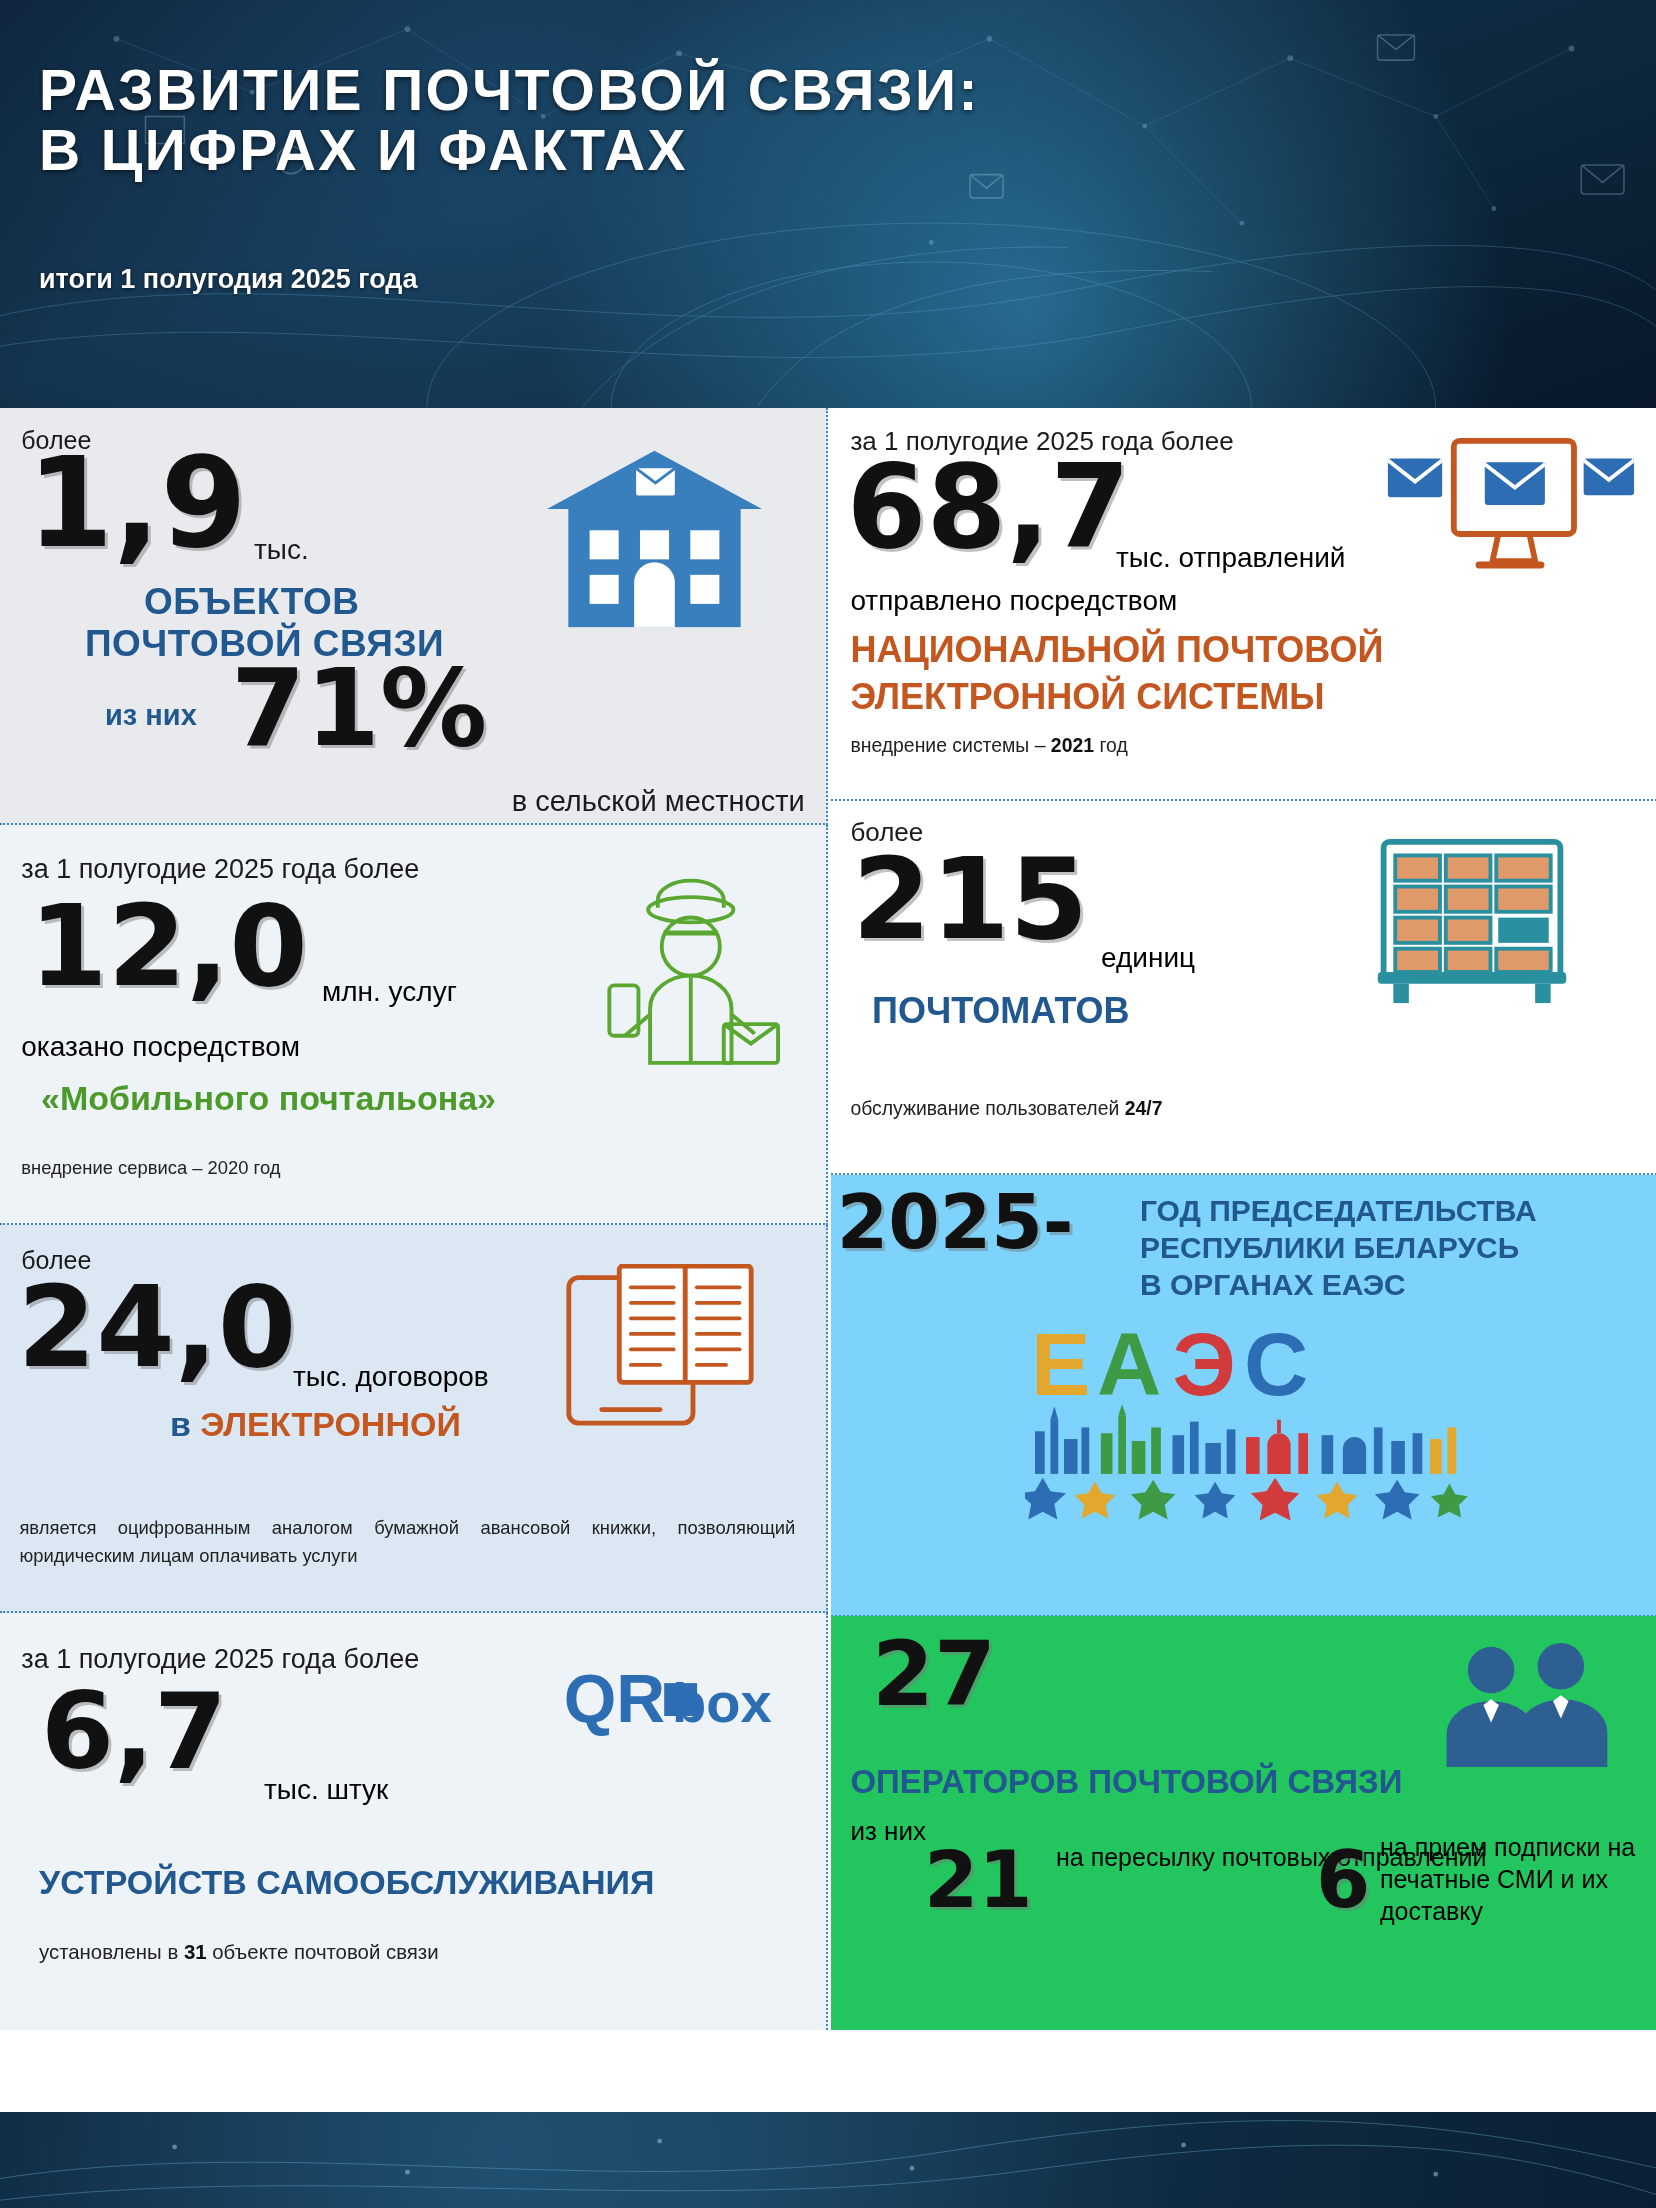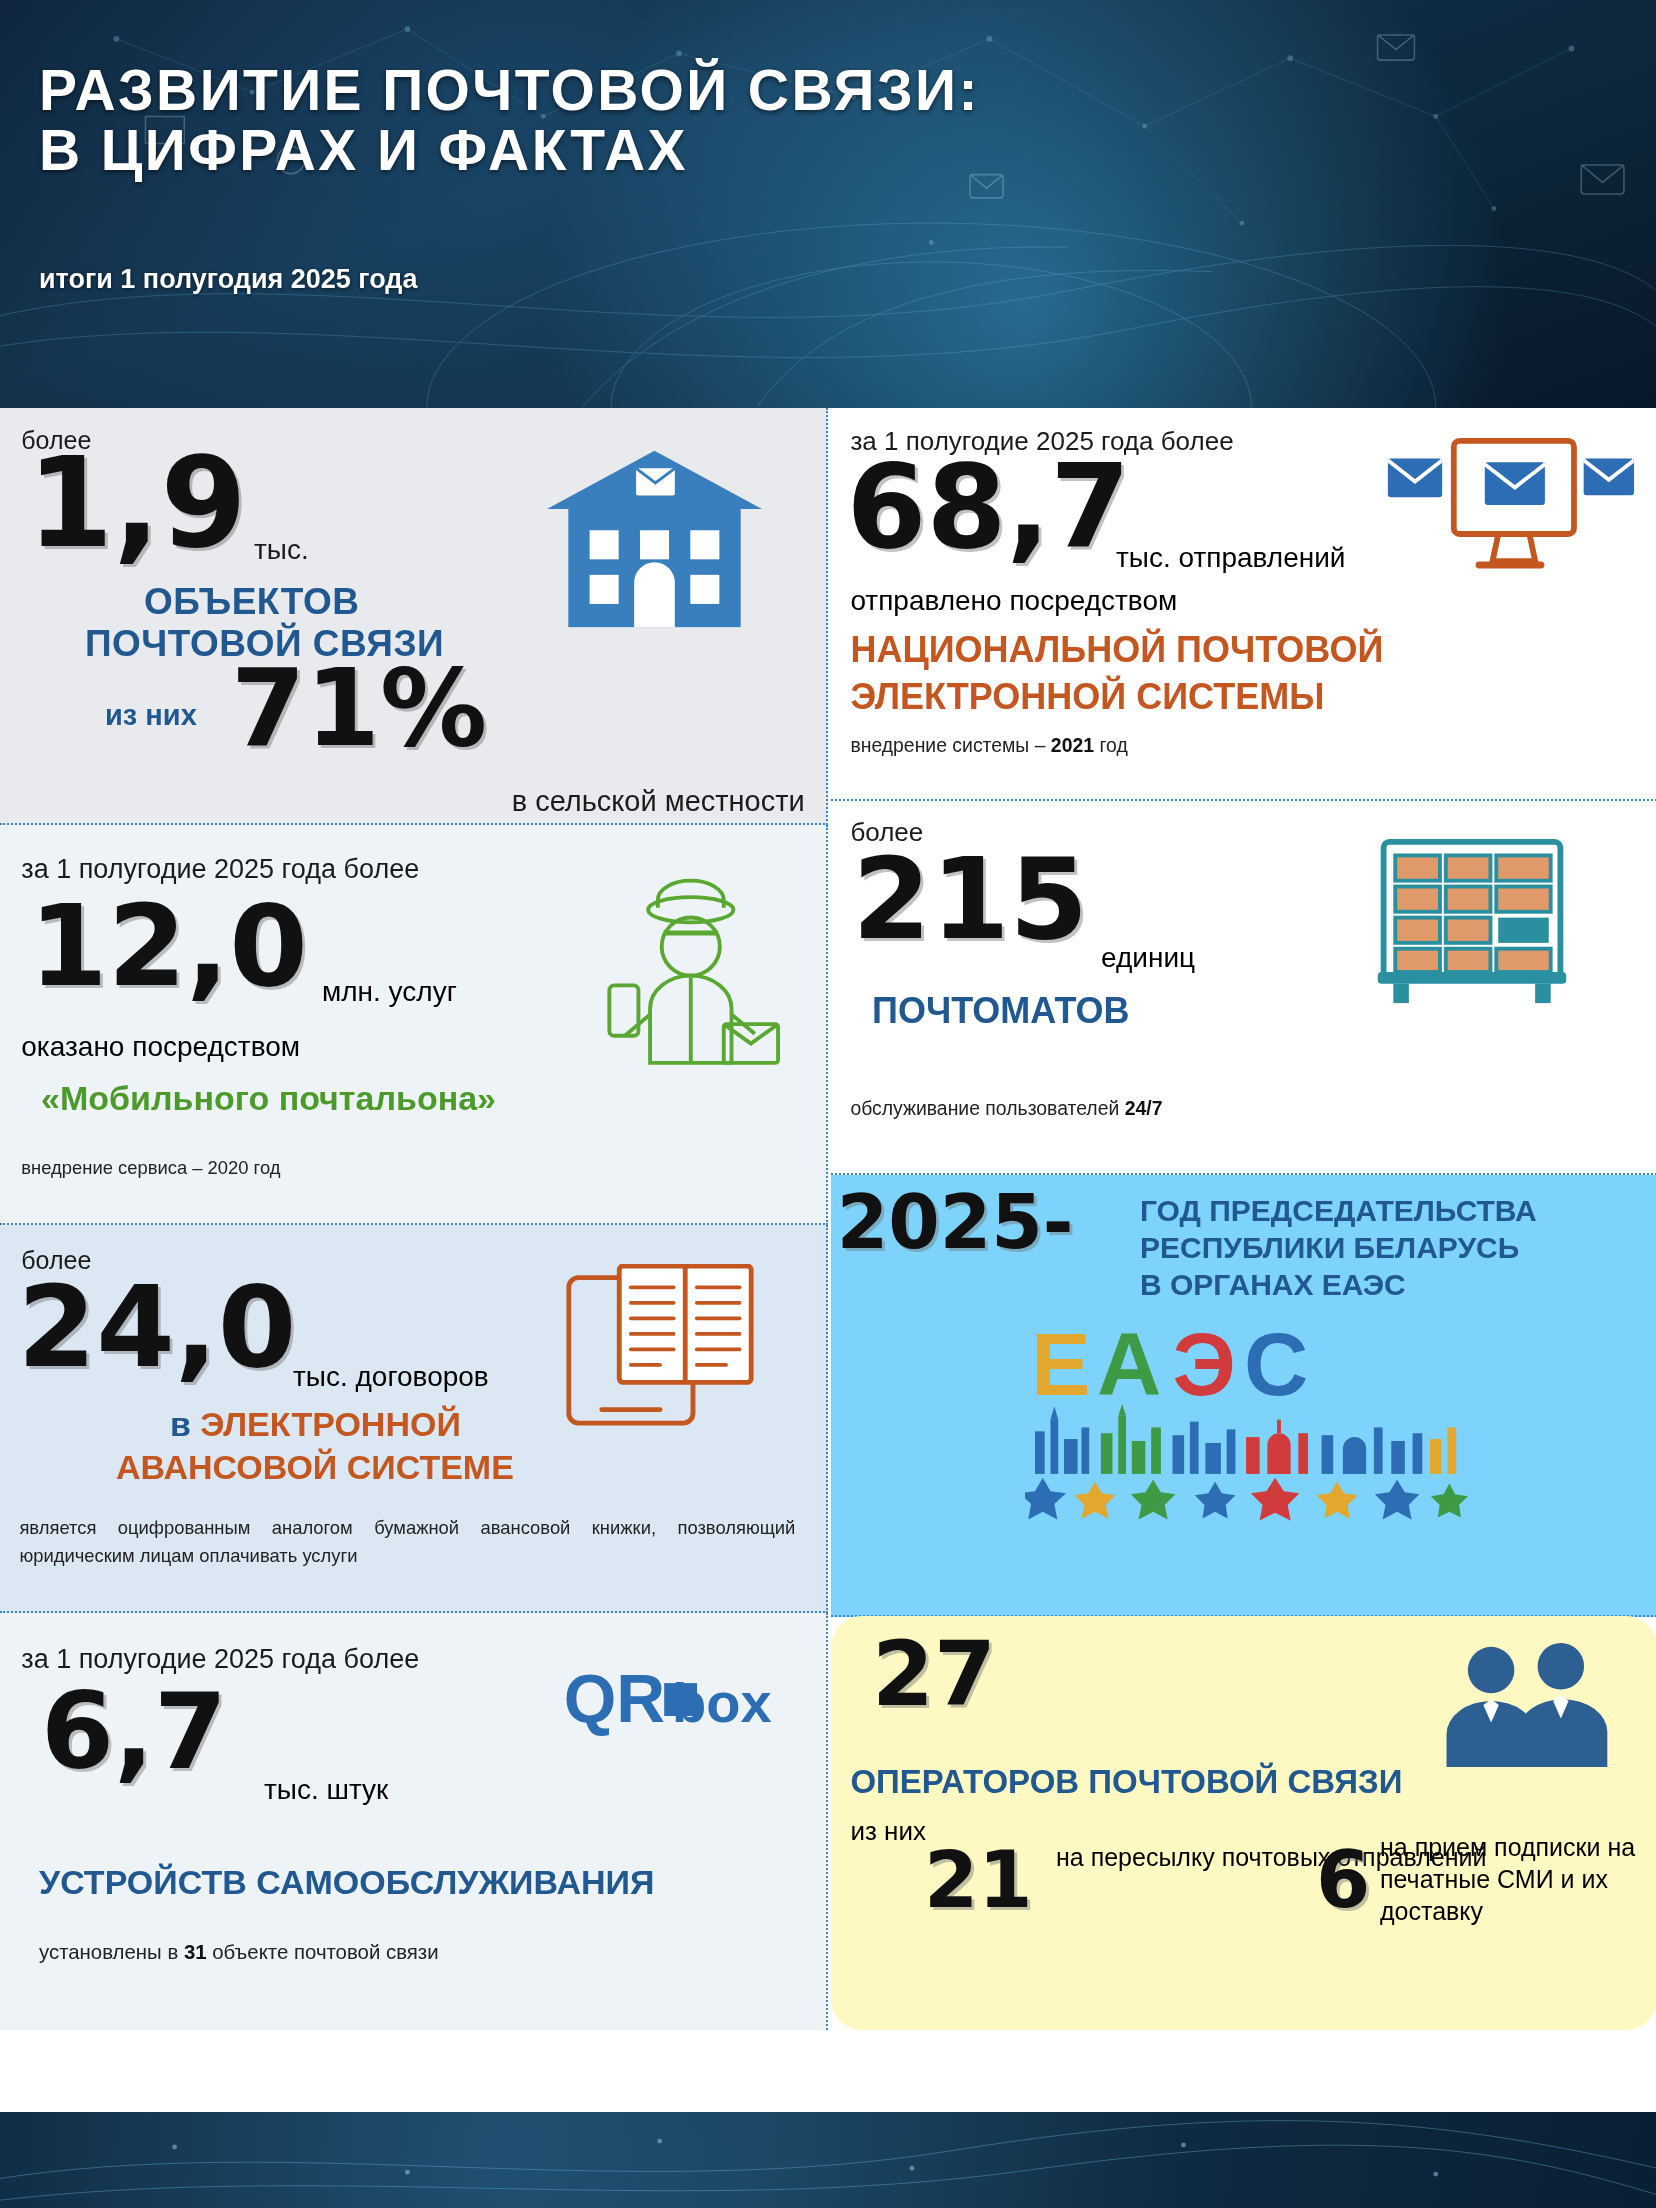--- a/index.html
+++ b/index.html
@@ -129,21 +129,21 @@
   
   #card7{left:831px;top:767px;width:826px;height:442px;background:#7dd3fc;}
   #card7 .year{position:absolute;left:5.8px;top:11.6px;font-size:74px;}
   #card7 .t1{position:absolute;left:309px;top:19.4px;font-size:30px;}
   #card7 .t2{position:absolute;left:309px;top:56px;font-size:30px;}
   #card7 .t3{position:absolute;left:309px;top:93px;font-size:30px;}
   #card7 .emblem{position:absolute;left:194px;top:144px;}
   #card7 .note{position:absolute;left:19.4px;top:367px;width:791px;font-size:25px;line-height:1.35;text-align:justify;}
 
   
-  #card8{left:831px;top:1208px;width:826px;height:414px;background:#fef9c3;border-radius:31px;}
+  #card8{left:831px;top:1208px;width:826px;height:414px;background:#22c55e;}
   #card8 .n{position:absolute;left:41px;top:15.5px;font-size:89px;}
   #card8 .l1{position:absolute;left:19.4px;top:147px;font-size:33px;}
   #card8 .iz{position:absolute;left:19.4px;top:200px;font-size:26px;}
   #card8 .n2{position:absolute;left:93px;top:227px;font-size:78px;}
   #card8 .d1{position:absolute;left:225px;top:225px;font-size:25px;line-height:1.28;}
   #card8 .n3{position:absolute;left:485px;top:227px;font-size:78px;}
   #card8 .d2{position:absolute;left:549px;top:215px;font-size:25px;line-height:1.28;width:272px;}
   #card8 .icon{position:absolute;left:602px;top:25px;}
 </style>
 </head>
@@ -259,21 +259,20 @@
     </div>
 
     <div class="card dotted-r dotted-b" id="card3">
       <div class="pre">более</div>
       <div class="big n">24,0</div>
       <div class="u">тыс. договоров</div>
       <div class="l1">
         <span class="blue-cap">в</span>
         <span class="orange-cap">ЭЛЕКТРОННОЙ</span>
       </div>
-      <div class="l2 orange-cap">АВАНСОВОЙ СИСТЕМЕ</div>
       <div class="note">является оцифрованным аналогом бумажной авансовой книжки, позволяющий юридическим лицам оплачивать услуги</div>
       <svg class="icon" width="194" height="165" viewBox="0 0 200 170">
         <rect x="6" y="14" width="128" height="150" rx="10" fill="none" stroke="#c4561f" stroke-width="5"></rect>
         <rect x="58" y="2" width="136" height="120" rx="4" fill="#ffffff" stroke="#c4561f" stroke-width="5"></rect>
         <path d="M126 2 v120" stroke="#c4561f" stroke-width="5"></path>
         <g stroke="#c4561f" stroke-width="4" stroke-linecap="round">
           <path d="M70 24 h44"></path>
             <path d="M70 40 h44"></path>
             <path d="M70 56 h44"></path>
             <path d="M70 72 h44"></path>

